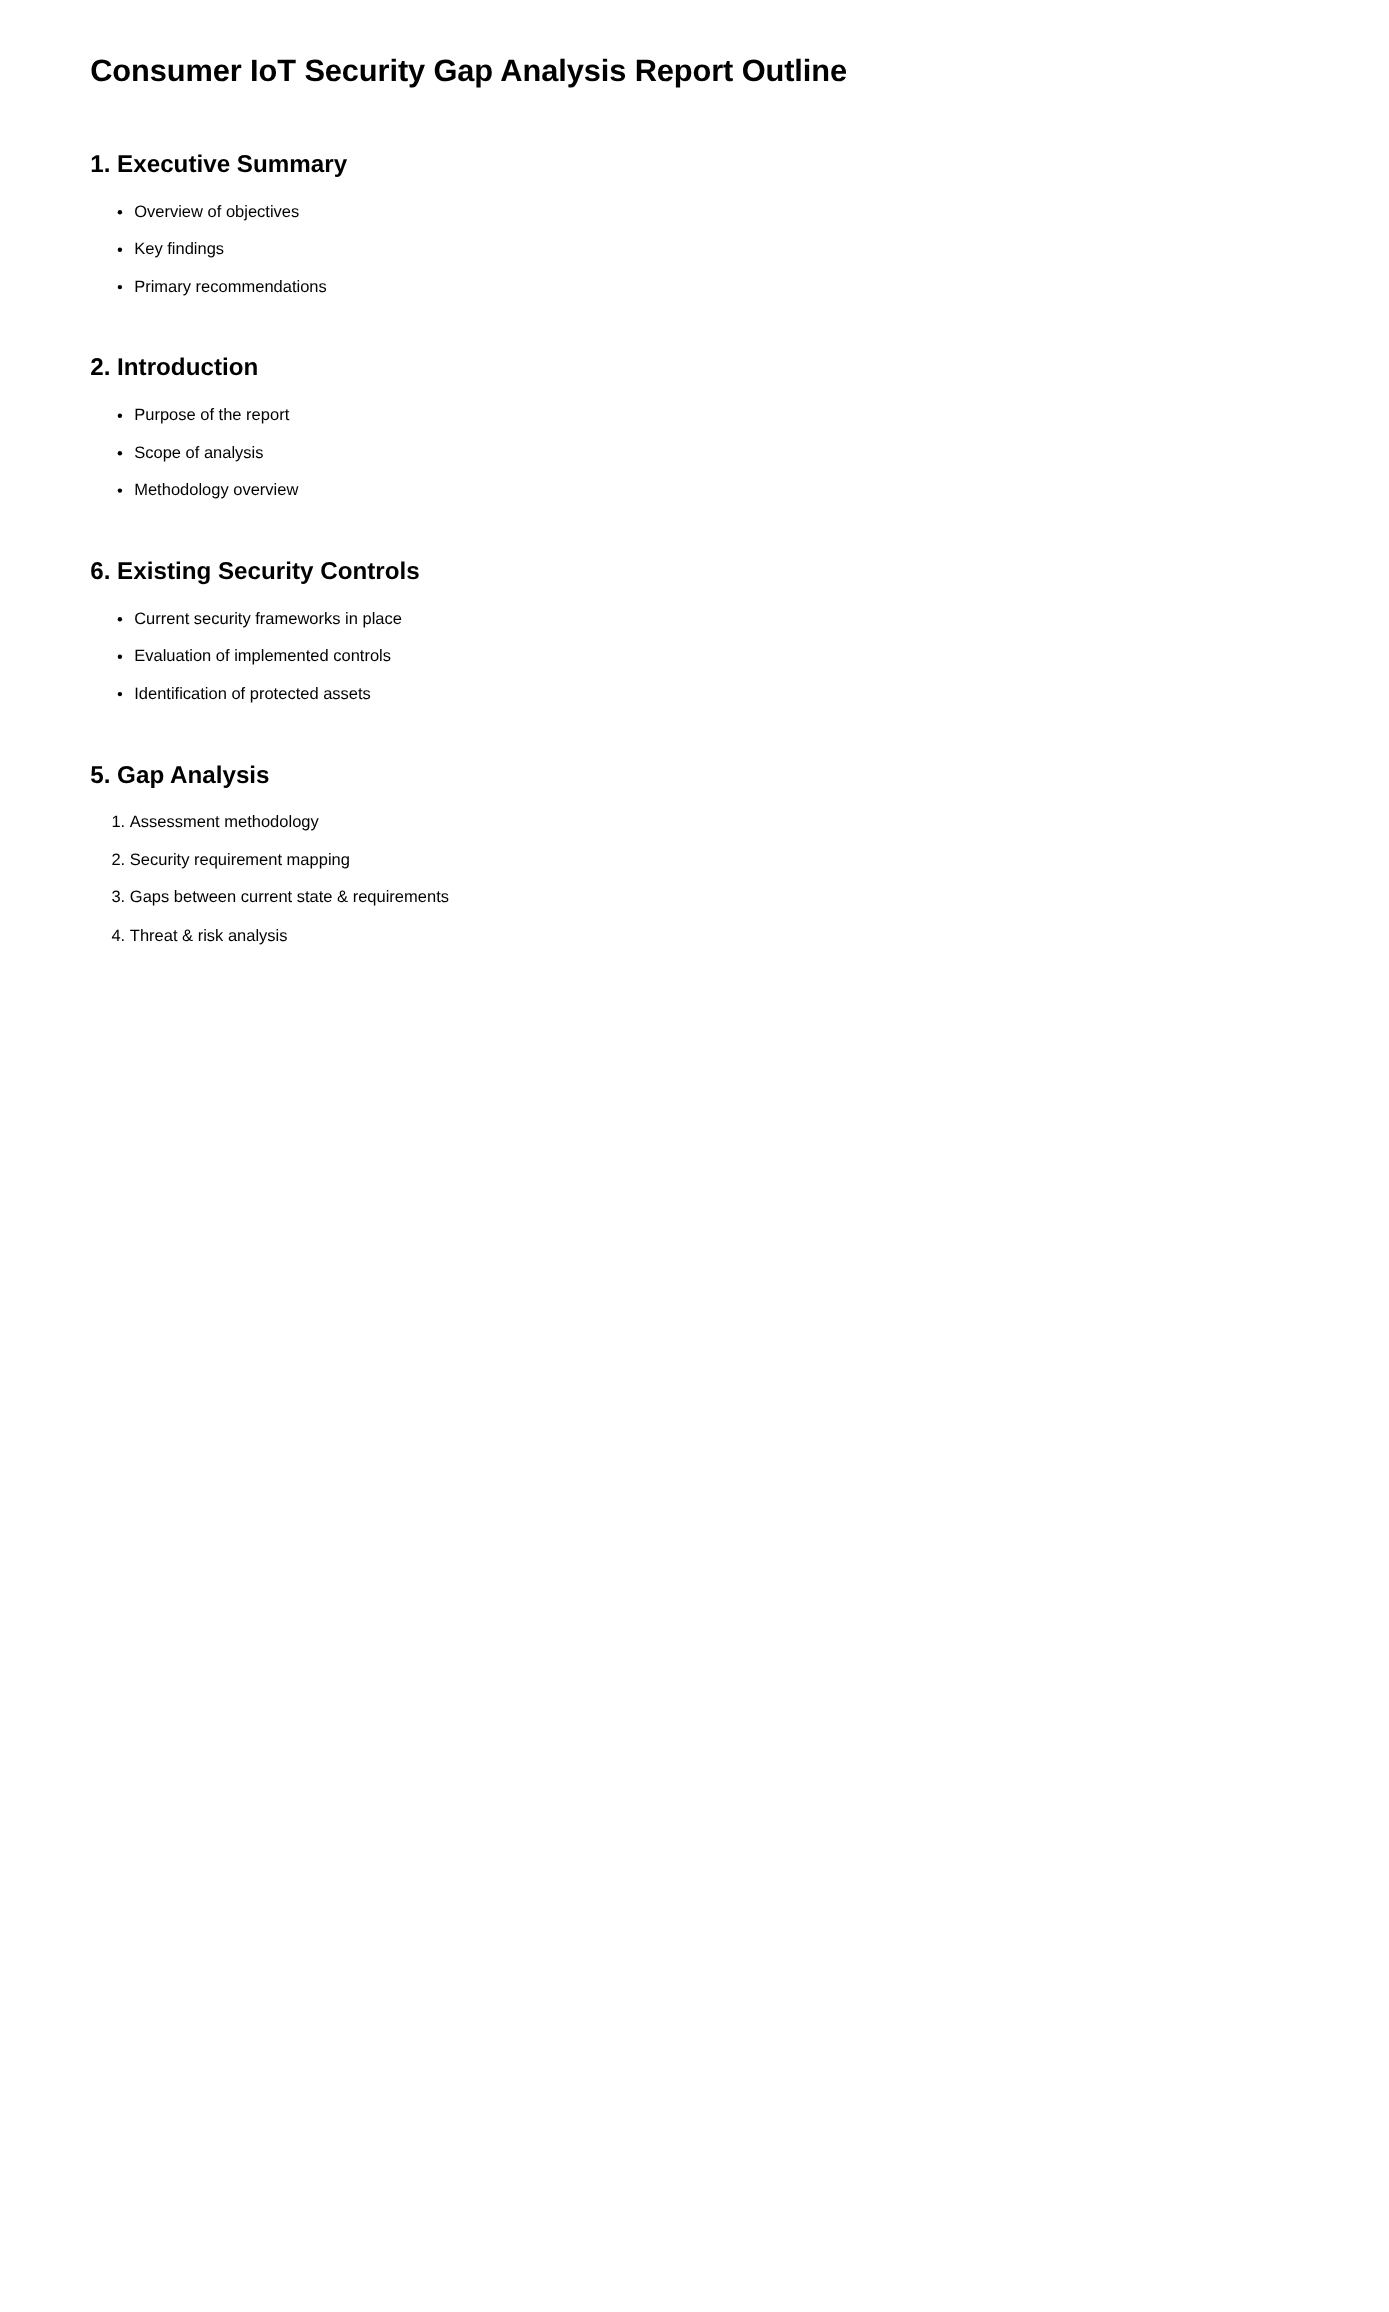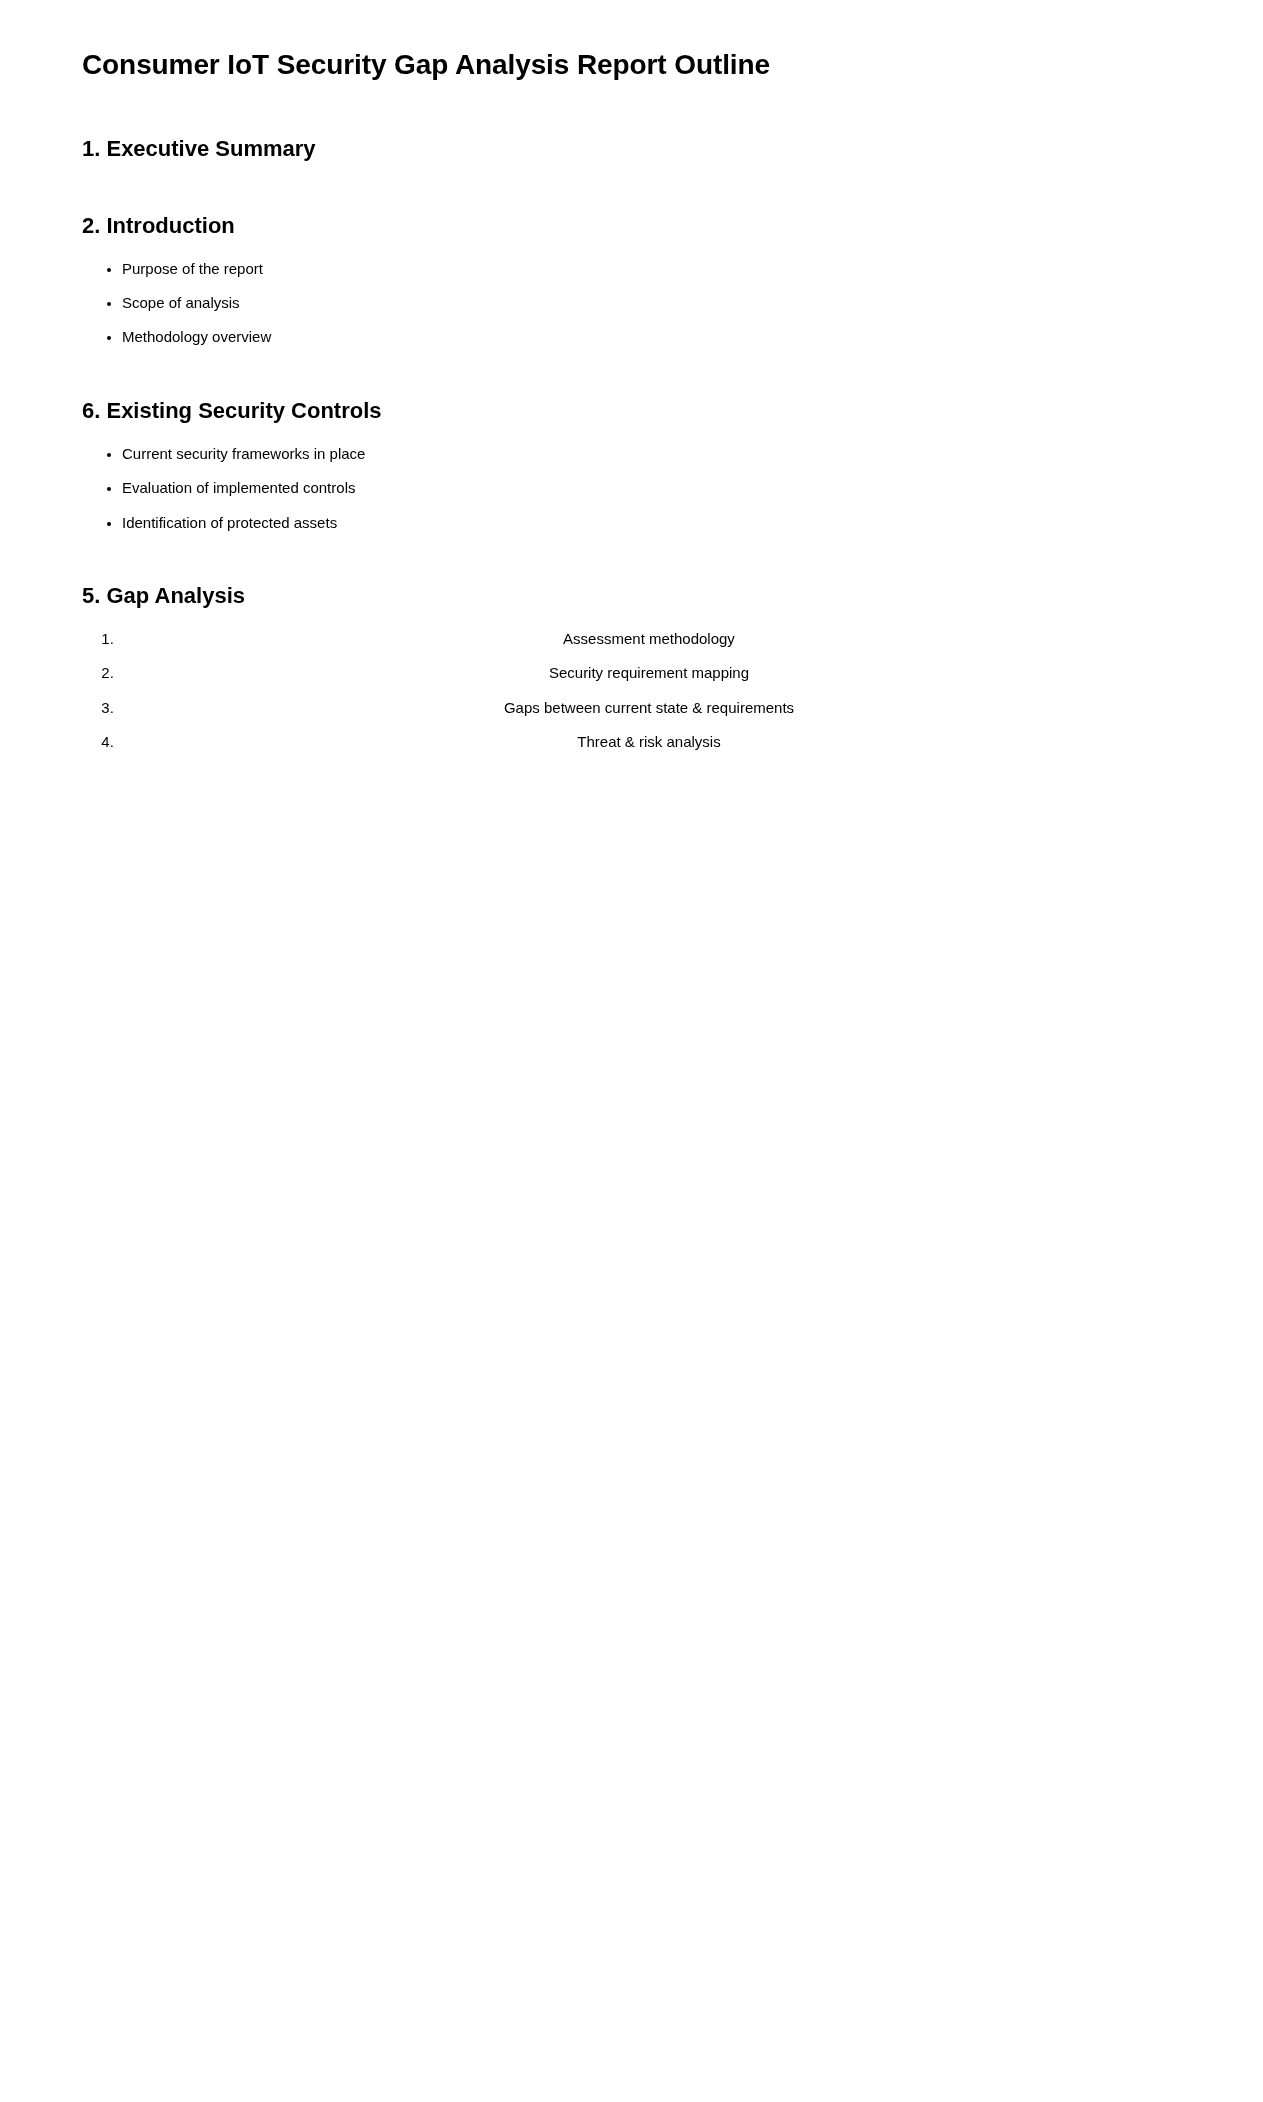--- a/index.html
+++ b/index.html
@@ -50,21 +50,20 @@
     margin: 0;
     padding: 0 0 0 40px;
     list-style-position: outside;
   }
   ul.item-list {
     list-style-type: disc;
   }
   ol.item-list {
     list-style-type: decimal;
     padding-left: 36px;
-    text-align: center;
   }
   ul.item-list > li,
   ol.item-list > li {
     font-size: 15px;
     line-height: 1.35;
     margin: 0 0 14px 0;
     color: #000000;
   }
   ul.item-list > li:last-child,
   ol.item-list > li:last-child {
@@ -78,20 +77,25 @@
 <body>
 
 <div class="page">
   <div class="doc">
 
     <h1 class="doc-title">Consumer IoT Security Gap Analysis Report Outline</h1>
 
     <div id="sections-container">
         <section class="section">
           <h2 class="section-heading">1. Executive Summary</h2>
+          <ul class="item-list">
+            <li>Overview of objectives</li>
+            <li>Key findings</li>
+            <li>Primary recommendations</li>
+          </ul>
         </section>
         <section class="section">
           <h2 class="section-heading">2. Introduction</h2>
           <ul class="item-list">
             <li>Purpose of the report</li>
             <li>Scope of analysis</li>
             <li>Methodology overview</li>
           </ul>
         </section>
         <section class="section">

